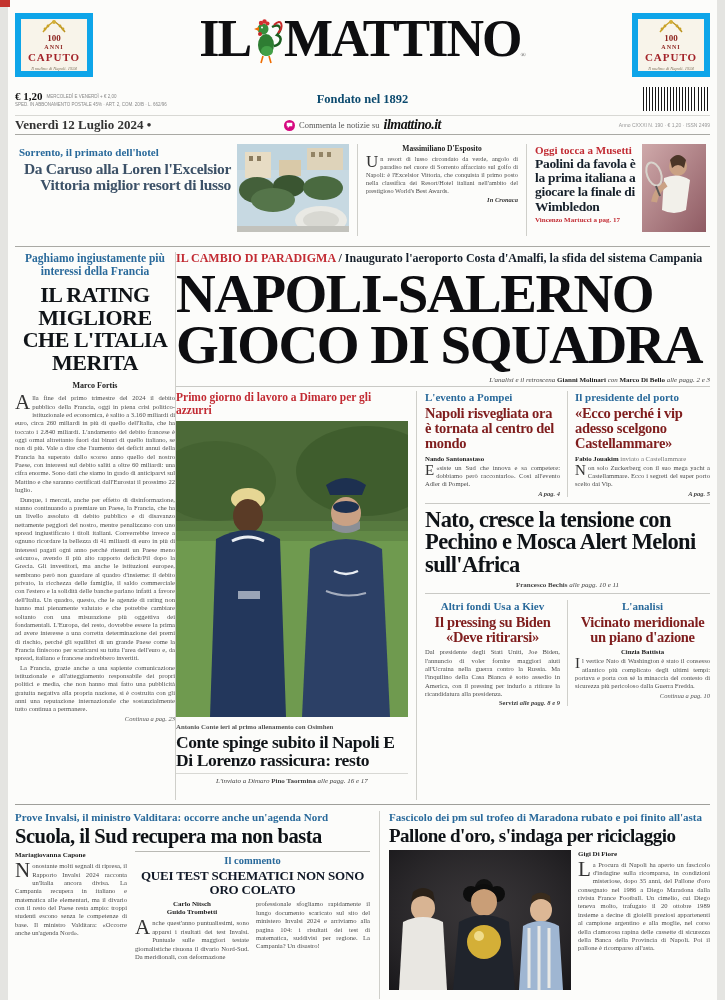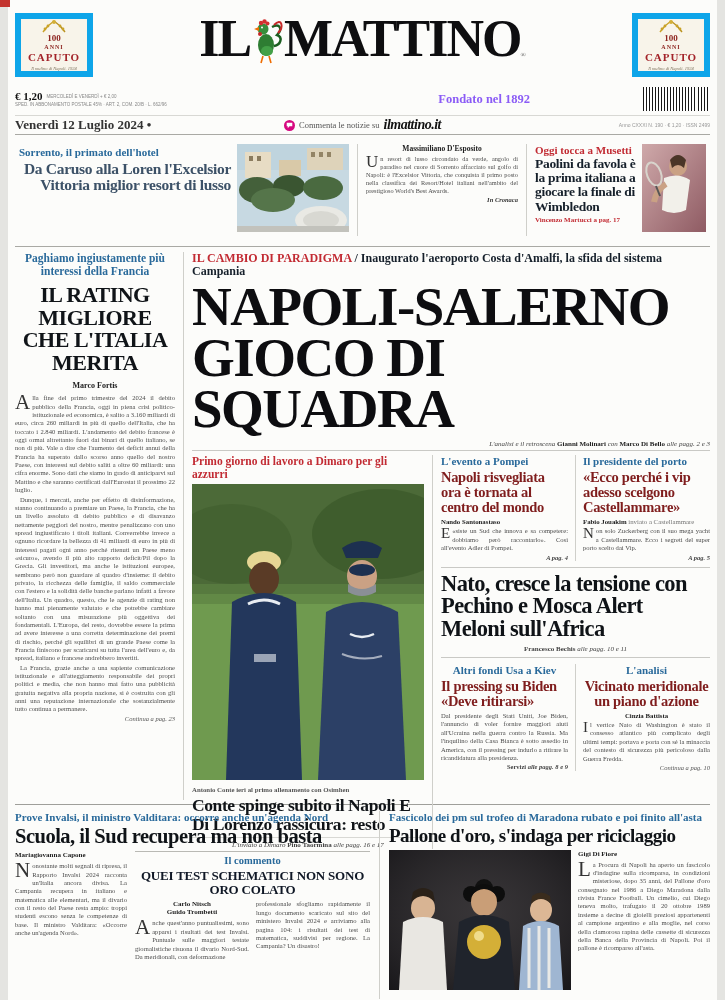--- a/index.html
+++ b/index.html
@@ -20,21 +20,21 @@
   .title-wrap{flex:1;display:flex;align-items:center;justify-content:center;margin-top:0;}
   .title-txt{font-weight:bold;font-size:52px;letter-spacing:-2px;line-height:1;color:#0e0e10;}
   .reg{font-size:7px;color:#555;align-self:flex-end;margin-bottom:6px;}
 
   
   .info-row{display:flex;align-items:center;margin-top:4px;height:28px;}
   .price-block{width:180px;}
   .price-line{display:flex;align-items:center;gap:4px;}
   .price{font-weight:bold;font-size:11px;color:#111;}
   .tiny-note{font-size:4.5px;color:#888;line-height:1.2;font-family:"Liberation Sans",sans-serif;}
-  .founded{flex:1;text-align:right;font-weight:bold;font-size:12.5px;color:#8b5cf6;}
+  .founded{flex:1;text-align:center;font-weight:bold;font-size:12.5px;color:#0c4a6e;}
   .barcode-wrap{width:180px;display:flex;justify-content:flex-end;gap:3px;align-items:center;}
   .barcode{width:52px;height:24px;background:repeating-linear-gradient(90deg,#171717 0 1px,#fff 1px 3px,#171717 3px 4px,#fff 4px 6px);}
   .barcode.small{width:12px;}
   .date-row{display:flex;align-items:center;height:18px;border-top:1px solid #d8d8d4;margin-top:2px;}
   .date{width:180px;font-weight:bold;font-size:13px;color:#333;}
   .comment-line{flex:1;display:flex;align-items:center;justify-content:center;gap:4px;font-size:8.5px;color:#555;}
   .badge{width:11px;height:11px;border-radius:50%;background:#d6077f;display:inline-flex;align-items:center;justify-content:center;}
   .site{font-weight:bold;font-style:italic;font-size:14px;color:#111;letter-spacing:-0.5px;}
   .edition{width:180px;text-align:right;font-size:5px;color:#999;font-family:"Liberation Sans",sans-serif;}
 
@@ -52,21 +52,21 @@
   .teaser2{width:152px;}
   .t2by{font-weight:bold;font-size:7.5px;text-align:center;color:#222;margin-bottom:2px;}
   .t2body{font-size:6.3px;line-height:1.28;text-align:justify;color:#4c4c4c;}
   .t2tail{font-weight:bold;font-style:italic;font-size:6.5px;text-align:right;color:#333;margin-top:1px;}
   .teaser3{flex:1;display:flex;gap:5px;}
   .kicker-red{color:#c22b33;font-weight:bold;font-size:11px;line-height:1.1;}
   .t3title{font-weight:bold;font-size:13.5px;line-height:1.05;color:#16202b;margin-top:1px;letter-spacing:-0.3px;}
   .t3ref{color:#c22b33;font-weight:bold;font-size:7px;margin-top:2px;}
 
   
-  .main{display:flex;gap:8px;padding-top:5px;height:548px;}
+  .main{display:flex;padding-top:5px;height:548px;}
   .left-col{width:160px;flex:0 0 160px;}
   .left-col .kicker-blue{font-size:11.5px;}
   .rating-hl{font-weight:bold;font-size:22px;line-height:1.02;text-align:center;color:#101418;margin-top:6px;letter-spacing:-0.5px;}
   .byline{font-weight:bold;font-size:8px;text-align:center;color:#222;margin:7px 0 4px 0;}
   .body-txt{font-size:6.6px;line-height:1.27;text-align:justify;color:#4c4c4c;}
   .body-txt p{margin:0 0 1px 0;text-indent:5px;}
   .body-txt p.first{text-indent:0;}
   .dropcap{float:left;font-size:21px;line-height:17px;padding-right:2px;color:#333;}
   .continua{font-style:italic;font-size:6.5px;text-align:right;color:#555;margin-top:1px;}
 
@@ -374,21 +374,21 @@
           <div class="nato-block">
             <div class="nato-hl">Nato, cresce la tensione con Pechino e Mosca Alert Meloni sull'Africa</div>
             <div class="nato-by">
               <b>Francesco Bechis</b> <span style="font-style:italic;">alle pagg. 10 e 11</span>
             </div>
           </div>
 
           <div class="duo">
             <div class="cell">
               <div class="kicker-blue" style="text-align:center;">Altri fondi Usa a Kiev</div>
-              <div class="cell-hl" style="">Il pressing su Biden «Deve ritirarsi»</div>
+              <div class="cell-hl" style="text-align:center;">Il pressing su Biden «Deve ritirarsi»</div>
               <div class="body-txt" style="margin-top:3px;">Dal presidente degli Stati Uniti, Joe Biden, l'annuncio di voler fornire maggiori aiuti all'Ucraina nella guerra contro la Russia. Ma l'inquilino della Casa Bianca è sotto assedio in America, con il pressing per indurlo a ritirare la ricandidatura alla presidenza.</div>
               <div class="pag-ref">
                 <b style="font-style:normal;">Servizi</b> <span>alle pagg. 8 e 9</span>
               </div>
             </div>
             <div class="vdiv"></div>
             <div class="cell">
               <div class="kicker-blue" style="text-align:center;">L'analisi</div>
               <div class="cell-hl" style="text-align:center;">Vicinato meridionale un piano d'azione</div>
               <div class="cell-by" style="text-align:center;">Cinzia Battista</div>

